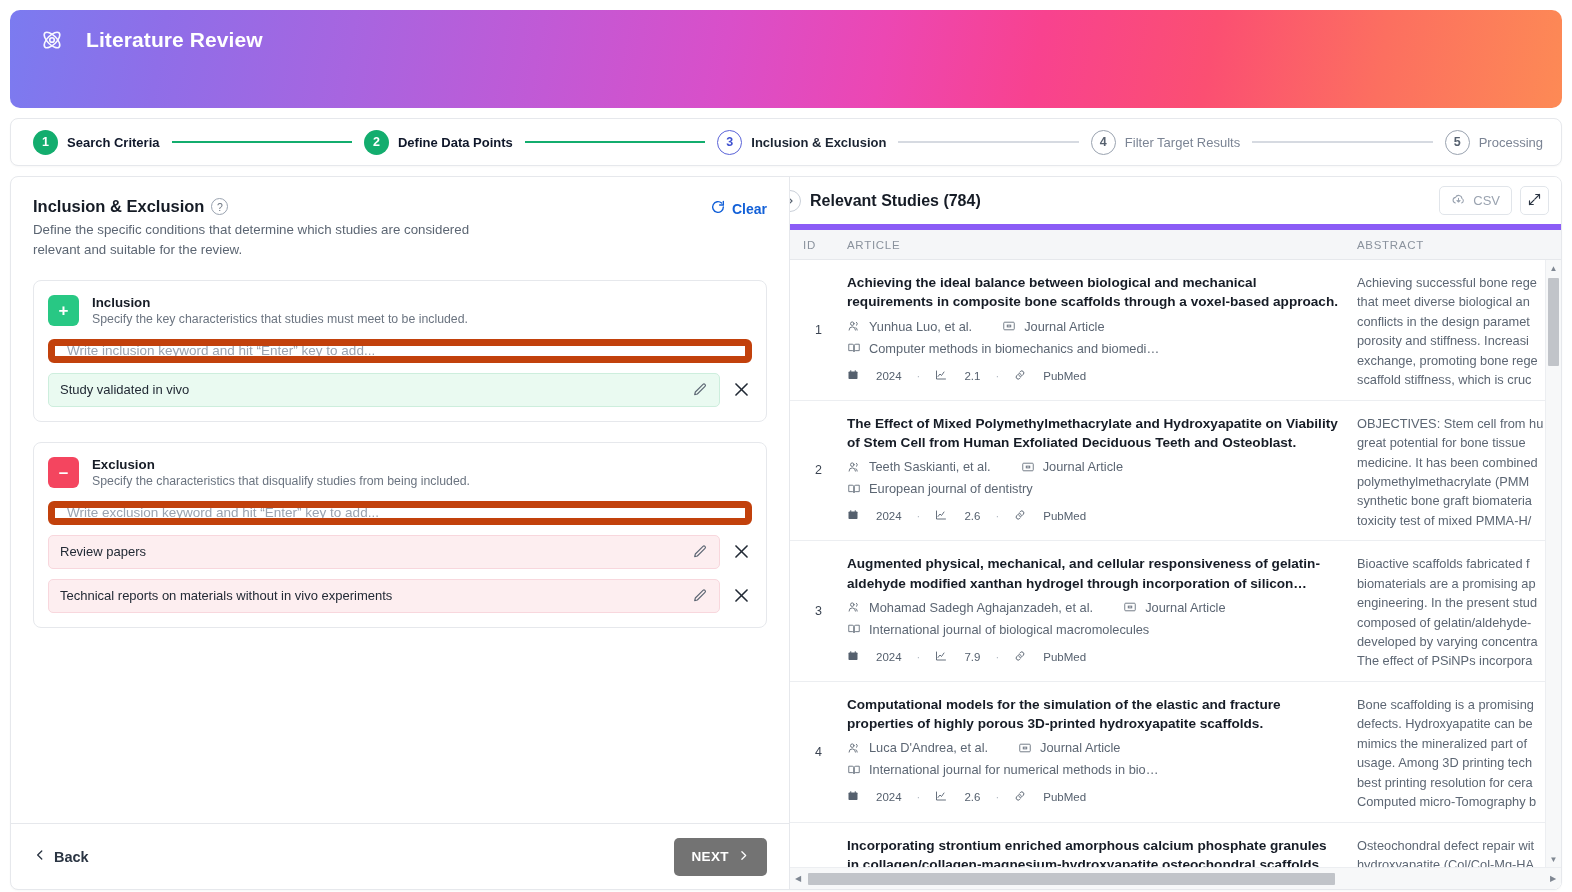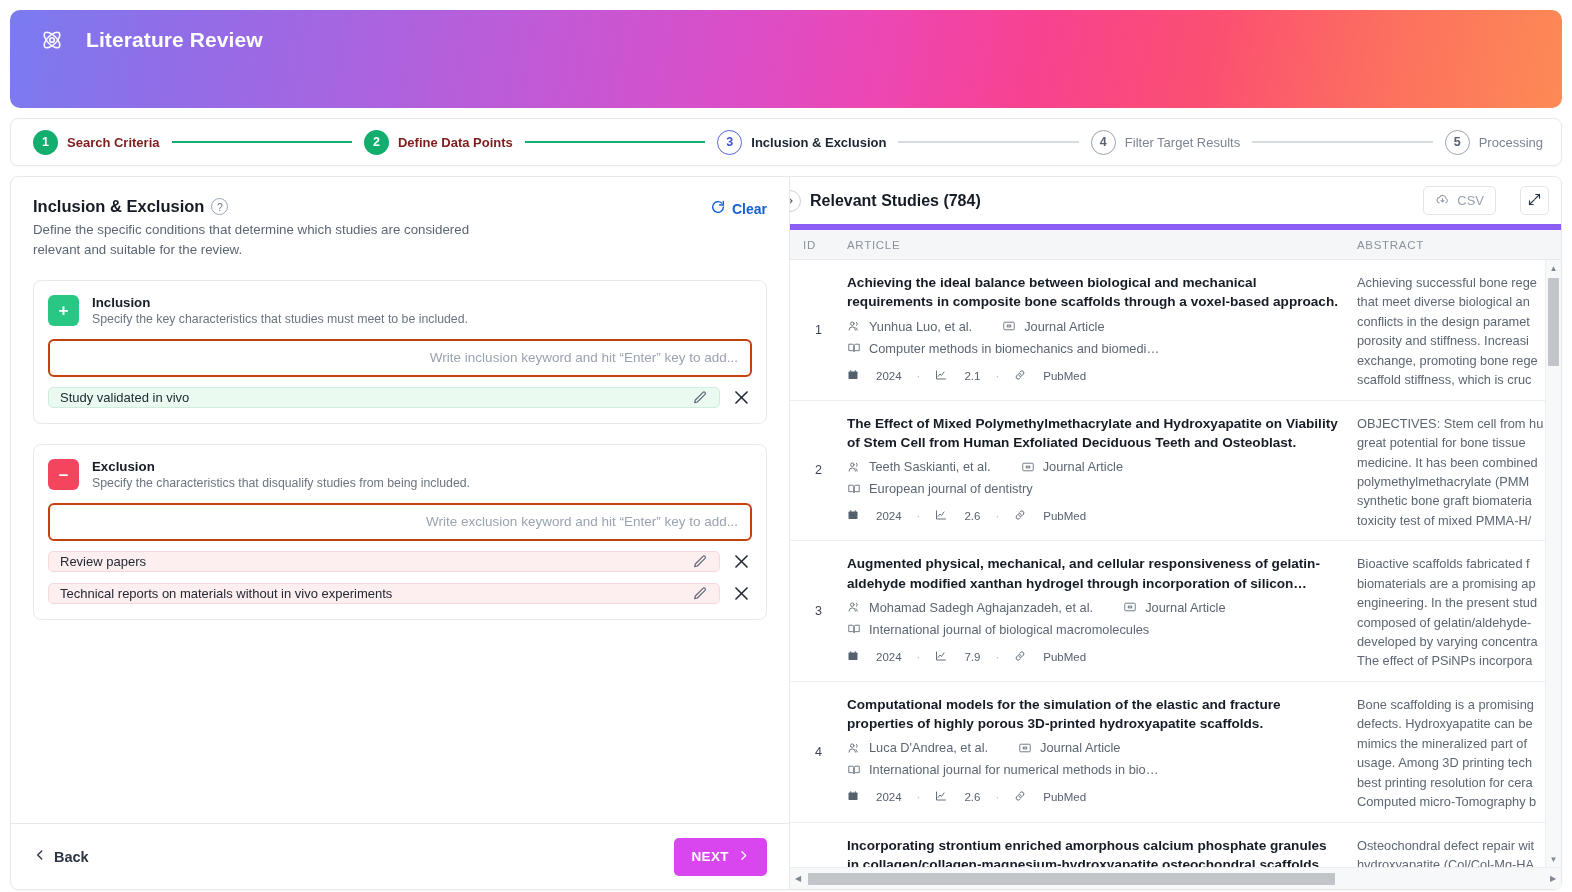--- a/index.html
+++ b/index.html
@@ -43,21 +43,21 @@
   .step { display: flex; align-items: center; gap: 9px; flex: 0 0 auto; }
   .step-bubble {
     width: 25px; height: 25px; border-radius: 50%;
     display: flex; align-items: center; justify-content: center;
     font-size: 12.5px; font-weight: bold; flex: 0 0 auto;
   }
   .step-bubble.done { background: #13ad6e; color: #fff; }
   .step-bubble.current { background: #fff; color: #3f51d0; border: 1.5px solid #5a63d8; }
   .step-bubble.todo { background: #fff; color: #55606e; border: 1.3px solid #9aa3b0; }
   .step-label { font-size: 13px; font-weight: bold; white-space: nowrap; }
-  .step-label.done { color: #7f1d1d; }
+  .step-label.done { color: #0f172a; }
   .step-label.current { color: #1b2432; }
   .step-label.todo { color: #7b8494; font-weight: normal; }
   .step-line { flex: 1 1 auto; height: 2px; margin: 0 12px; min-width: 20px; }
   .step-line.green { background: #13ad6e; }
   .step-line.grey { background: #d6dae1; }
 
   
   .main {
     margin-top: 10px;
     height: 714px;
@@ -87,63 +87,63 @@
   .crit-badge {
     width: 31px; height: 31px; border-radius: 6px; flex: 0 0 auto;
     display: flex; align-items: center; justify-content: center;
     color: #fff; font-size: 17px; font-weight: bold; line-height: 1;
   }
   .crit-badge.inc { background: #28c884; }
   .crit-badge.exc { background: #f4455f; }
   .crit-title { font-size: 13.3px; font-weight: bold; color: #161c26; }
   .crit-sub { font-size: 12.3px; color: #6b7480; margin-top: 2px; }
   .kw-input {
-    margin-top: 13px; width: 100%; height: 38px;
-    border: 2px solid #c2410c; border-radius: 6px;
+    margin-top: 13px; width: 100%; height: 24px;
+    border: 7px solid #c2410c; border-radius: 6px;
     padding: 0 12px; font-size: 13.5px; color: #9aa3b0;
-    font-family: "Liberation Sans", sans-serif; background: #fff; outline: none; text-align: right;
+    font-family: "Liberation Sans", sans-serif; background: #fff; outline: none;
   }
   .kw-input::placeholder { color: #9aa3b0; }
   .chip-row { display: flex; align-items: center; gap: 8px; margin-top: 10px; }
   .chip {
-    flex: 1 1 auto; height: 21px; border-radius: 5px;
+    flex: 1 1 auto; height: 34px; border-radius: 5px;
     display: flex; align-items: center; padding: 0 10px 0 11px;
     font-size: 13px; color: #222a35;
   }
   .chip.inc { background: #eafaf1; border: 1px solid #cdeedd; }
   .chip.exc { background: #fdeef0; border: 1px solid #f8d7dd; }
   .chip-text { flex: 1 1 auto; }
   .icon-btn { cursor: pointer; display: flex; align-items: center; justify-content: center; flex: 0 0 auto; }
   .chip-edit { width: 18px; height: 18px; color: #5c6673; }
   .chip-del { width: 22px; height: 22px; color: #222a35; margin-left: 2px; }
 
   .left-footer {
     height: 66px; flex: 0 0 66px; border-top: 1px solid #e6e8ec;
     display: flex; align-items: center; justify-content: space-between;
     padding: 0 22px;
     gap: 16px;
   }
   .back-btn { display: flex; align-items: center; gap: 7px; font-size: 14.5px; font-weight: bold; color: #2b3543; cursor: pointer; }
   .next-btn {
-    background: #d946ef; color: #fff; border: none; border-radius: 5px;
+    background: #737373; color: #fff; border: none; border-radius: 5px;
     height: 38px; padding: 0 17px; font-size: 13.5px; font-weight: bold;
     letter-spacing: .4px; display: flex; align-items: center; gap: 8px; cursor: pointer;
     font-family: "Liberation Sans", sans-serif;
   }
 
   
   .right-pane { flex: 1 1 auto; display: flex; flex-direction: column; position: relative; background: #fff; overflow: hidden; }
   .right-head { height: 47px; flex: 0 0 47px; display: flex; align-items: center; padding: 0 12px 0 0; }
   .collapse-btn {
     width: 22px; height: 22px; border-radius: 50%; border: 1px solid #c9cfd8;
     color: #55606e; display: flex; align-items: center; justify-content: center;
     margin-left: -11px; background: #fff; cursor: pointer; flex: 0 0 auto; z-index: 3;
   }
   .right-title { font-size: 16px; font-weight: bold; color: #161c26; margin-left: 9px; }
-  .right-actions { margin-left: auto; display: flex; gap: 24px; }
+  .right-actions { margin-left: auto; display: flex; gap: 8px; }
   .csv-btn {
     height: 29px; border: 1px solid #e1e5ea; border-radius: 5px; background: #fff;
     color: #9aa3b0; font-size: 13px; display: flex; align-items: center; gap: 7px;
     padding: 0 11px; cursor: pointer; font-family: "Liberation Sans", sans-serif;
   }
   .expand-btn {
     width: 29px; height: 29px; border: 1px solid #e1e5ea; border-radius: 5px; background: #fff;
     display: flex; align-items: center; justify-content: center; color: #2b3543; cursor: pointer;
   }
 

